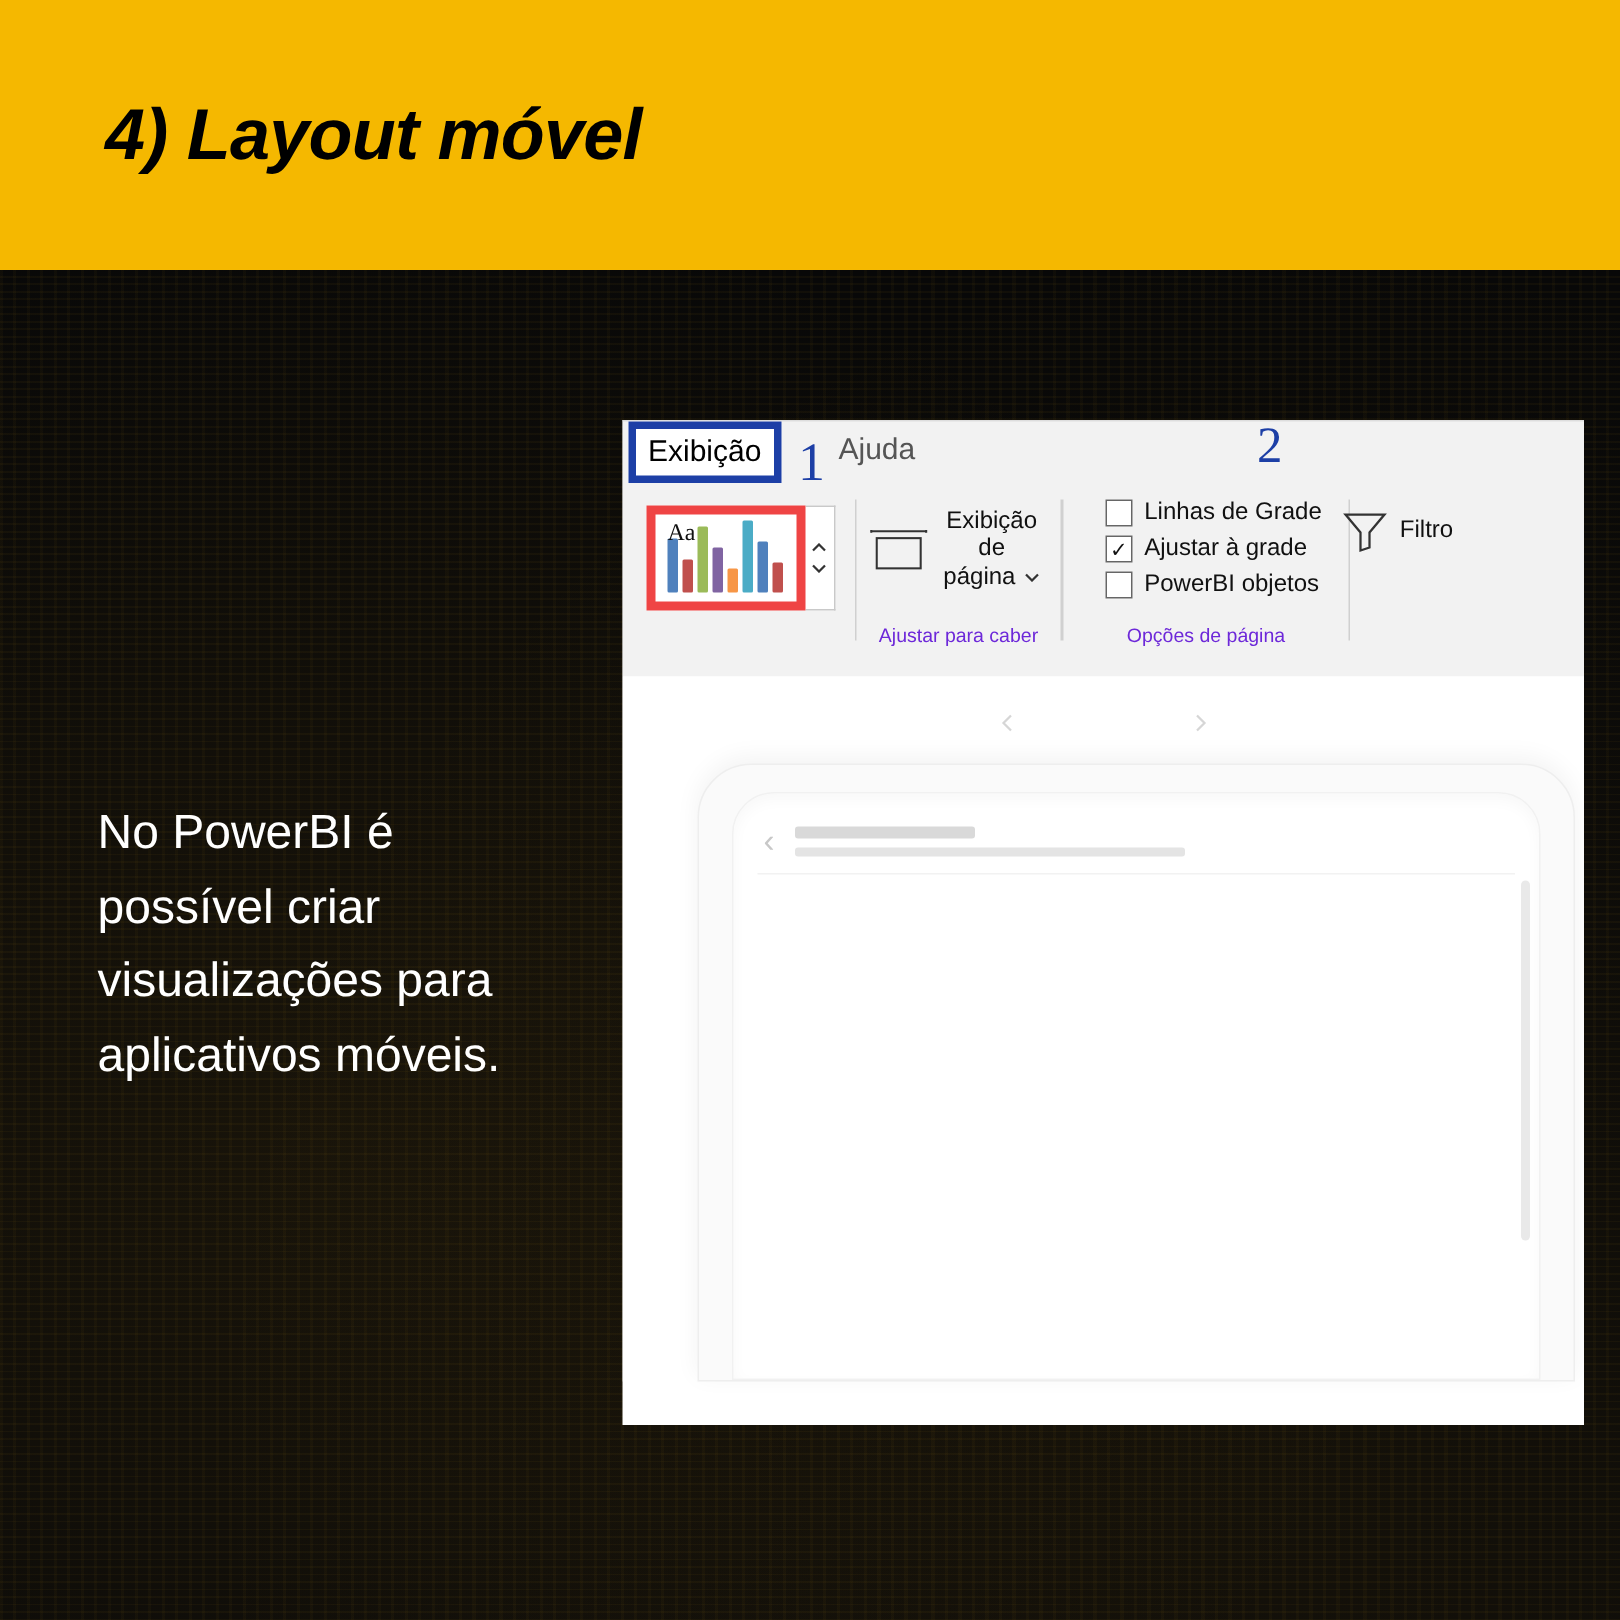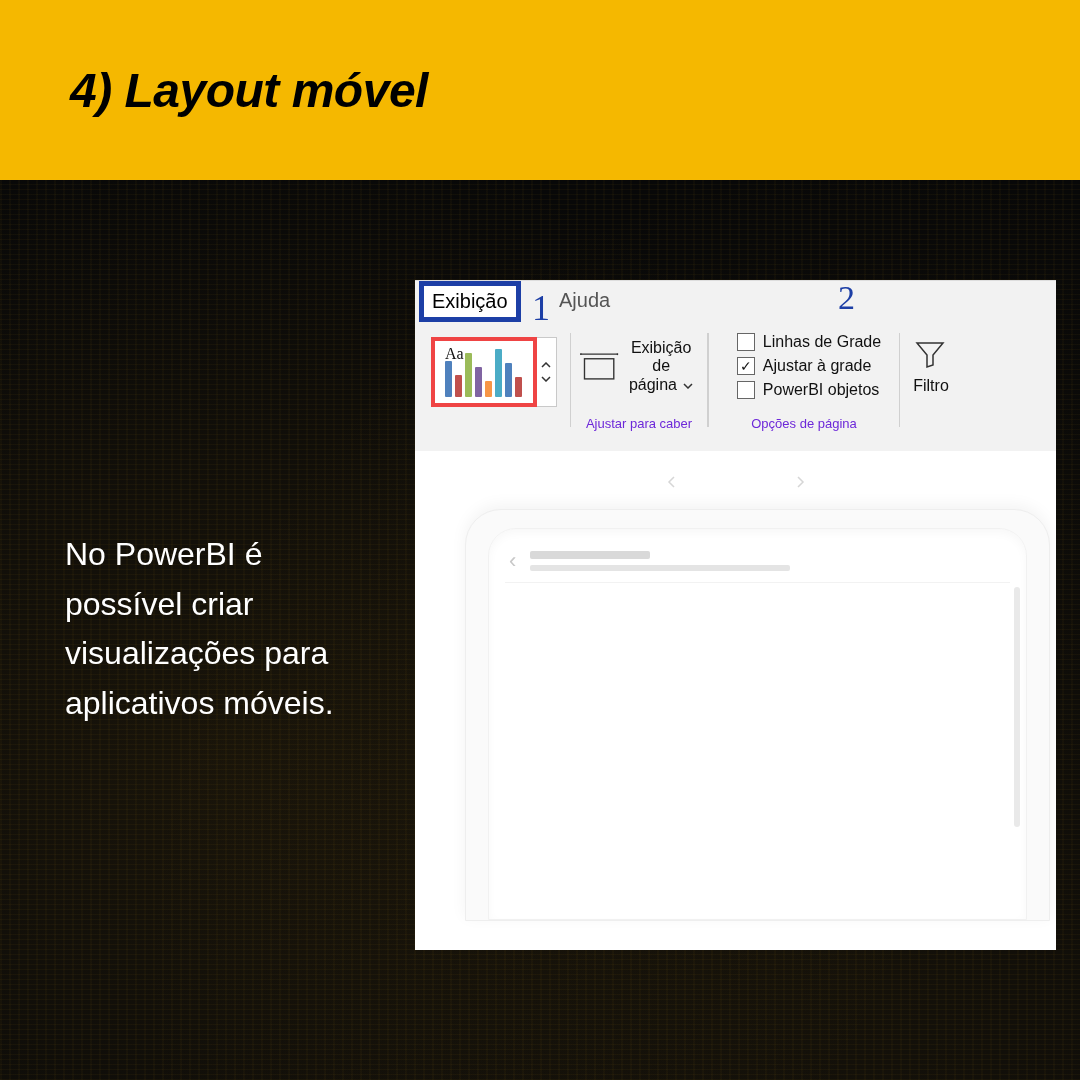--- a/index.html
+++ b/index.html
@@ -132,21 +132,21 @@
   }
   .sep {
     width: 1px;
     background: #d0d0d0;
     margin: 6px 0 24px 0;
   }
   
   .g-themes { width: 155px; padding-top: 6px; }
   .theme-card {
     width: 106px; height: 70px;
-    border: 4px solid #ef4444;
+    border: 6px solid #ef4444;
     background: #fff;
     display: flex;
     align-items: center;
     justify-content: center;
     position: relative;
     margin-left: 2px;
   }
   .theme-inner {
     display: flex; align-items: flex-end; gap: 0;
     height: 100%; padding: 6px 6px 6px 6px;
@@ -203,21 +203,21 @@
   .chk {
     display:flex; align-items:center; gap:8px;
   }
   .chk-box {
     width: 18px; height: 18px; border: 1.5px solid #666; background:#fff;
     display:flex; align-items:center; justify-content:center;
     font-size: 14px; line-height: 1;
   }
   
   .g-filters { width: 62px; padding-top: 10px; }
-  .filt-btn { display:flex; flex-direction:column; align-items:flex-start; gap:6px; }
+  .filt-btn { display:flex; flex-direction:row; align-items:center; gap:6px; }
   .filt-label { font-size:16px; }
   .icon-stroke { stroke:#333; stroke-width:1.5; fill:none; }
 
   
   .device-area {
     position: relative;
     height: 470px;
     background: #fff;
   }
   .device-shadow-top {

